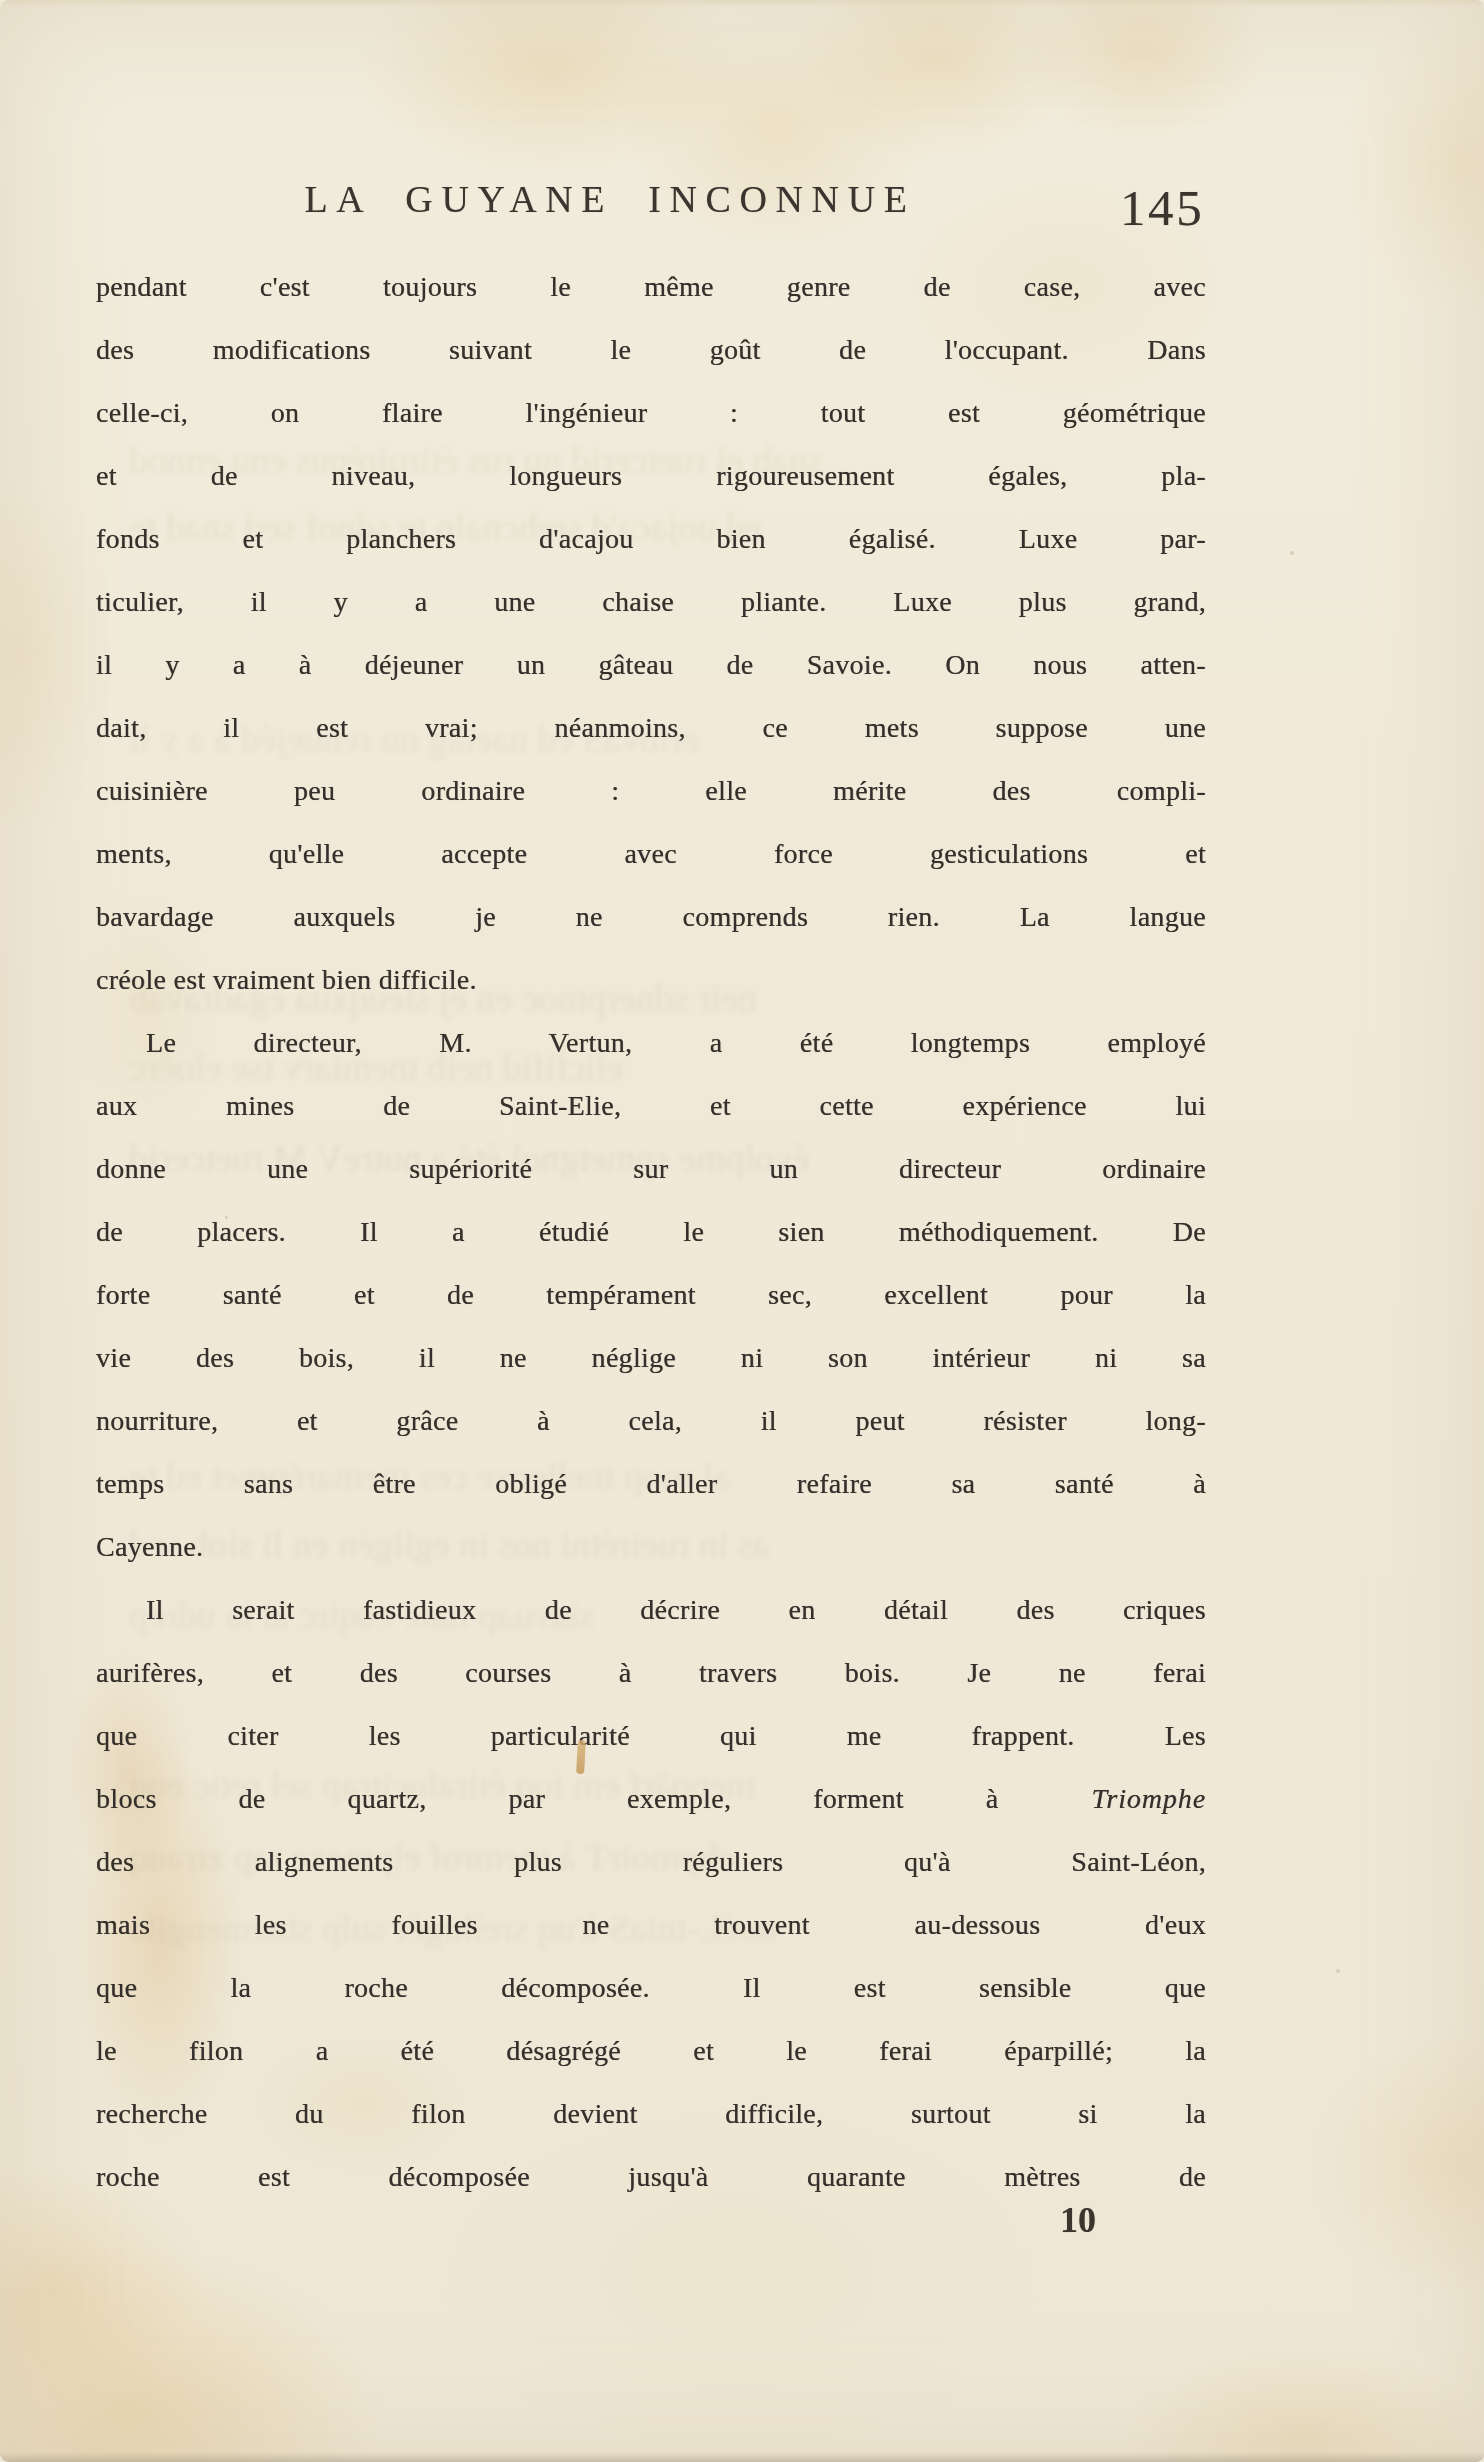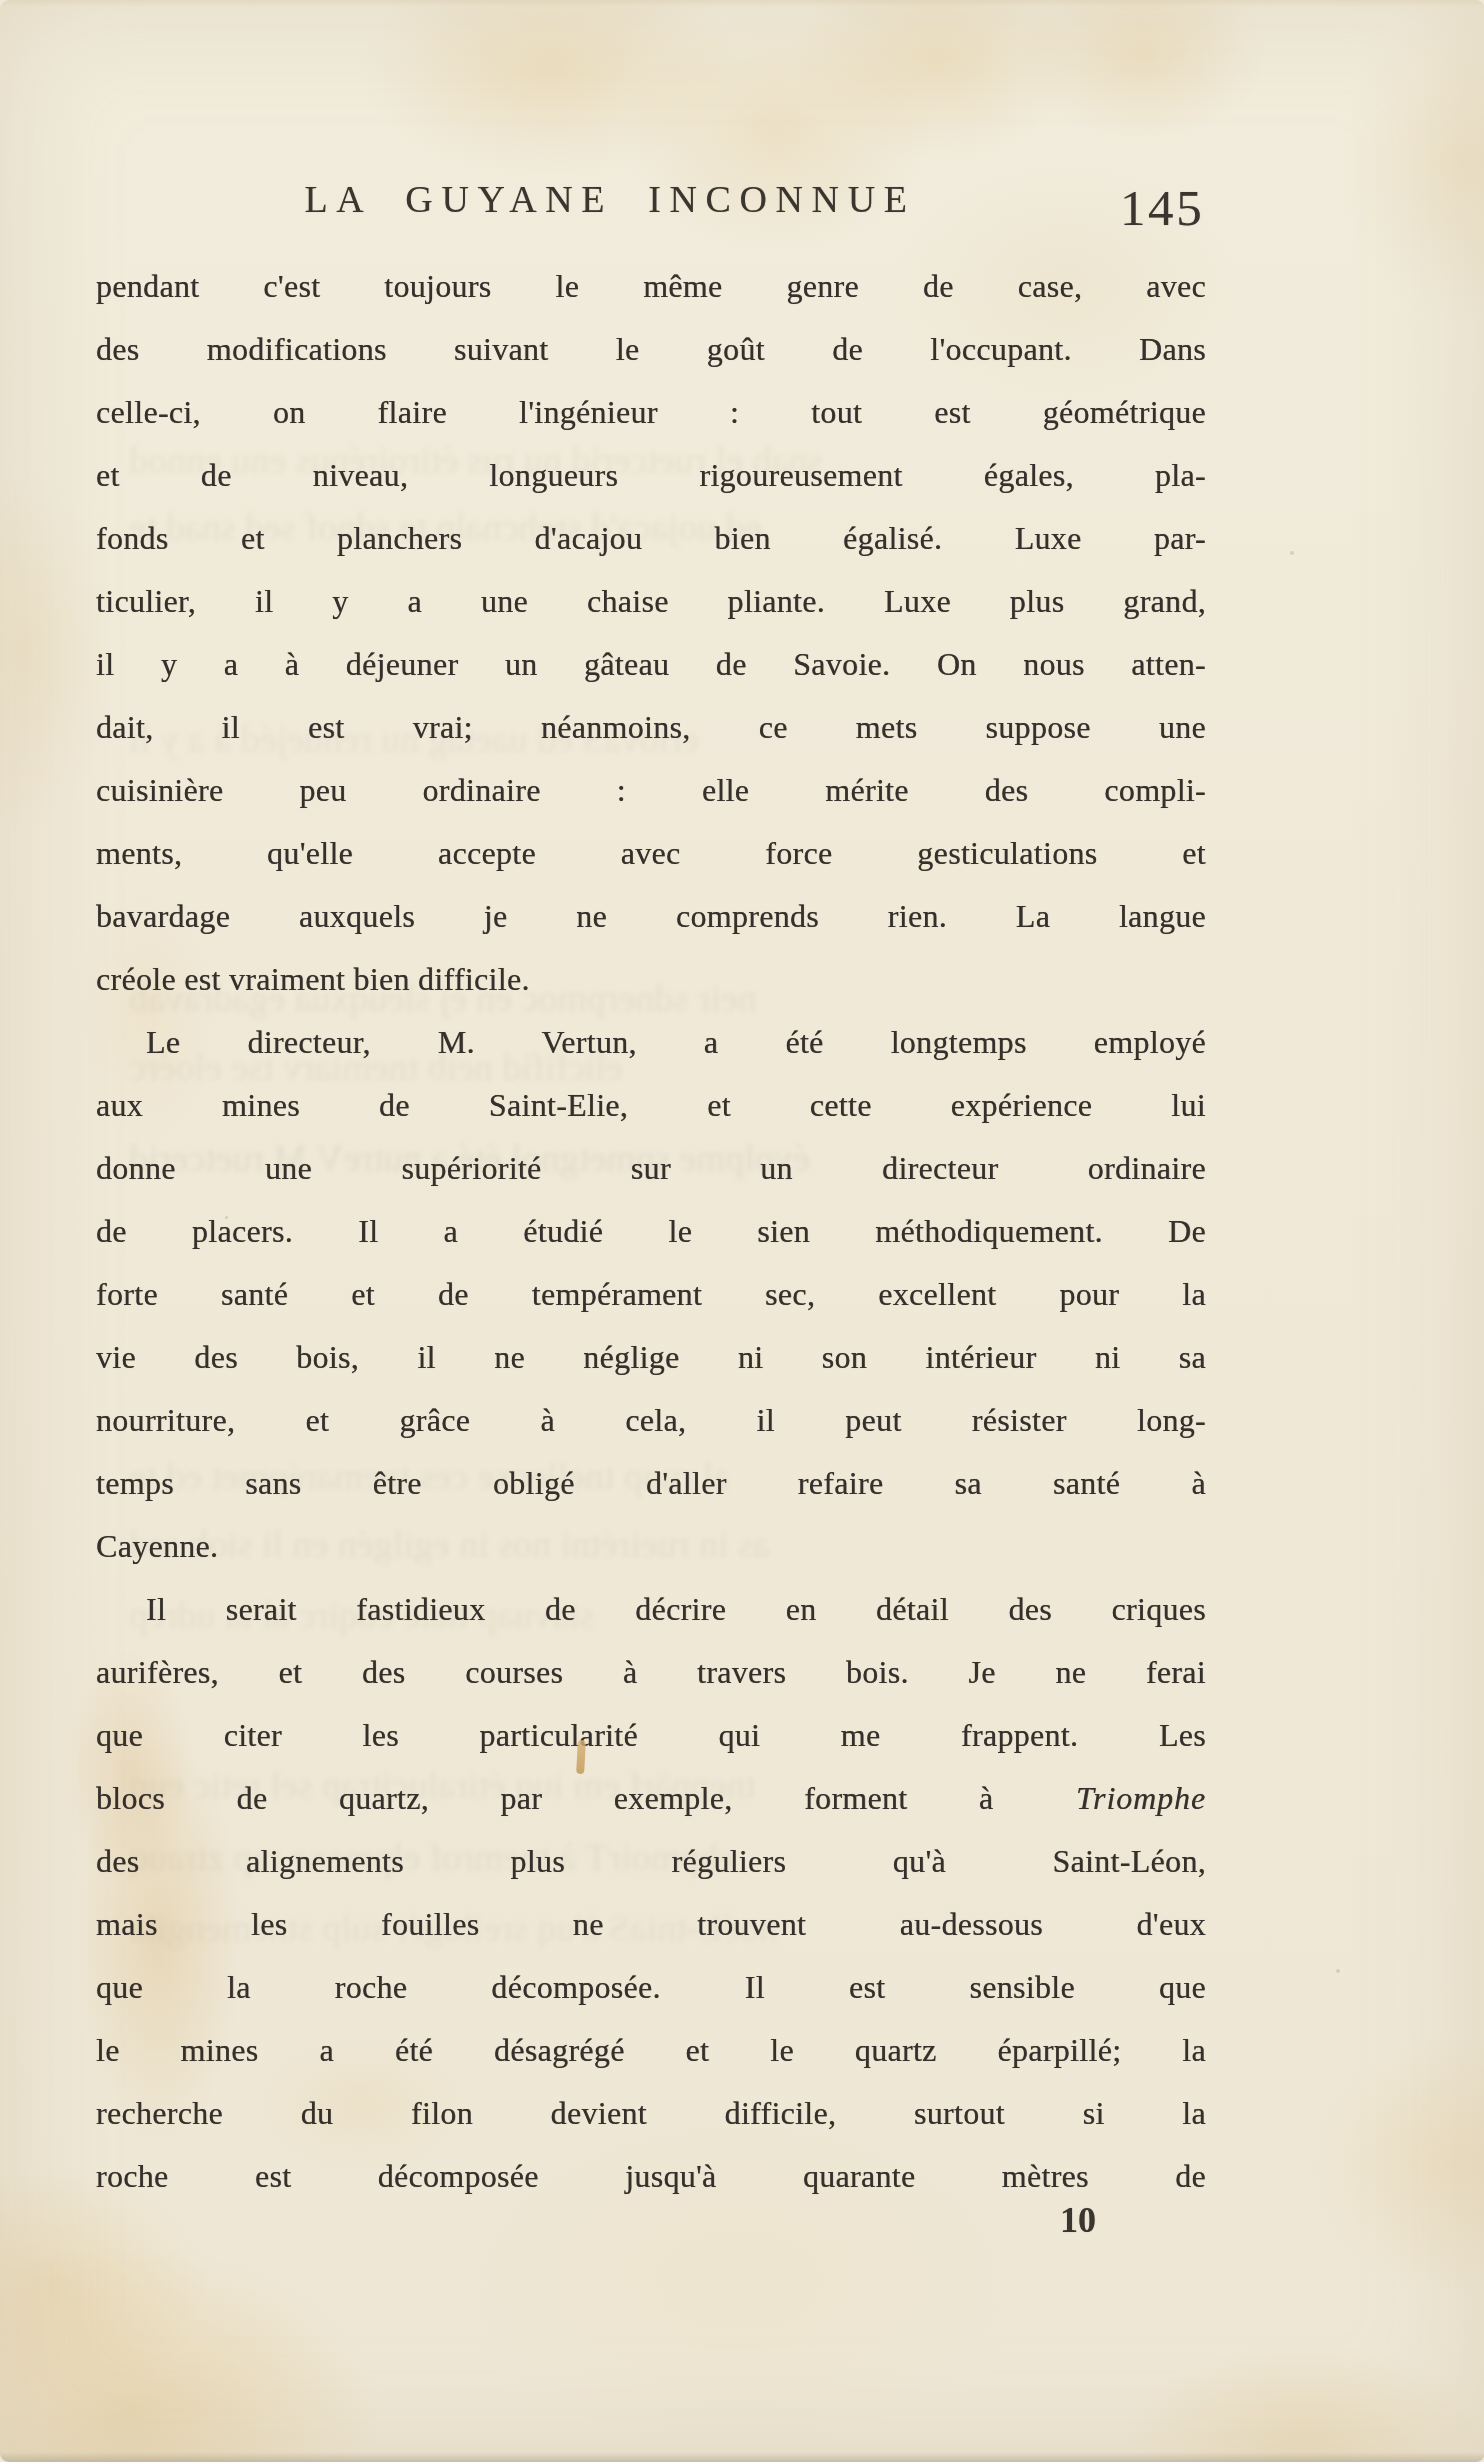--- a/index.html
+++ b/index.html
@@ -59,21 +59,21 @@
     text-shadow:0 0 0.9px rgba(53,48,43,.4);
   }
   .runhead .pageno{
     position:absolute;right:1.7px;top:2px;width:103px;text-align:right;
     font-size:51px;letter-spacing:2.6px;
     text-shadow:0 0 0.9px rgba(53,48,43,.4);
   }
   
   .textblock{
     position:absolute;left:96px;top:255px;width:1110px;
-    font-size:32px;line-height:63px;color:#35302b;
+    font-size:28px;line-height:63px;color:#35302b;
     letter-spacing:0.3px;
     text-shadow:0.3px 0 0 rgba(53,48,43,.55), 0 0 0.9px rgba(53,48,43,.25);
   }
   .ln{ text-align:justify; text-align-last:justify; height:63px; white-space:normal; }
   .ln.fl{ text-align-last:left; }
   .ln.ind{ padding-left:50px; }
   .ln i{ font-style:italic; letter-spacing:0.9px;margin-left:11px; }
   
   .sig{
     position:absolute;left:1027px;top:2199px;width:69px;text-align:right;
@@ -147,21 +147,21 @@
       <div class="ln">nourriture, et grâce à cela, il peut résister long-</div>
       <div class="ln">temps sans être obligé d'aller refaire sa santé à</div>
       <div class="ln fl">Cayenne.</div>
       <div class="ln ind">Il serait fastidieux de décrire en détail des criques</div>
       <div class="ln">aurifères, et des courses à travers bois. Je ne ferai</div>
       <div class="ln">que citer les particularité qui me frappent. Les</div>
       <div class="ln">blocs de quartz, par exemple, forment à <i>Triomphe</i></div>
       <div class="ln">des alignements plus réguliers qu'à Saint-Léon,</div>
       <div class="ln">mais les fouilles ne trouvent au-dessous d'eux</div>
       <div class="ln">que la roche décomposée. Il est sensible que</div>
-      <div class="ln">le mines a été désagrégé et le quartz éparpillé; la</div>
+      <div class="ln">le filon a été désagrégé et le ferai éparpillé; la</div>
       <div class="ln">recherche du filon devient difficile, surtout si la</div>
       <div class="ln">roche est décomposée jusqu'à quarante mètres de</div>
     </div>
 
   <div class="sig">10</div>
 
   <div class="inkdash"></div>
   <div class="speck s1"></div>
   <div class="speck s2"></div>
   <div class="speck s3"></div>

